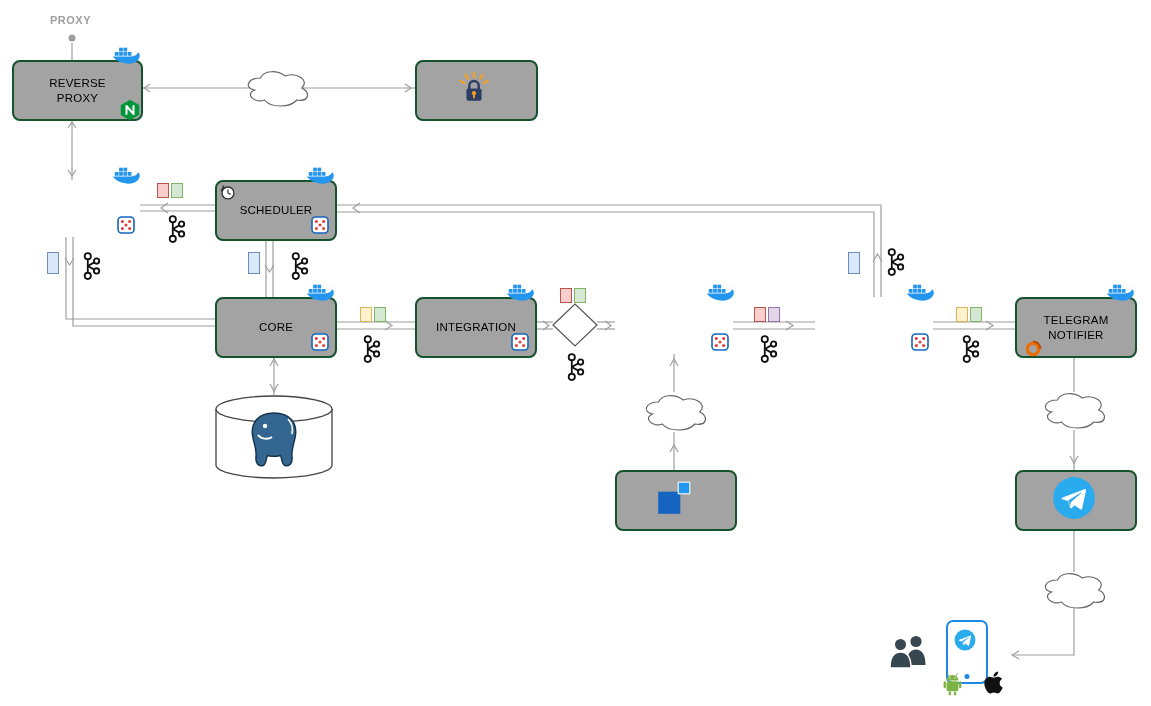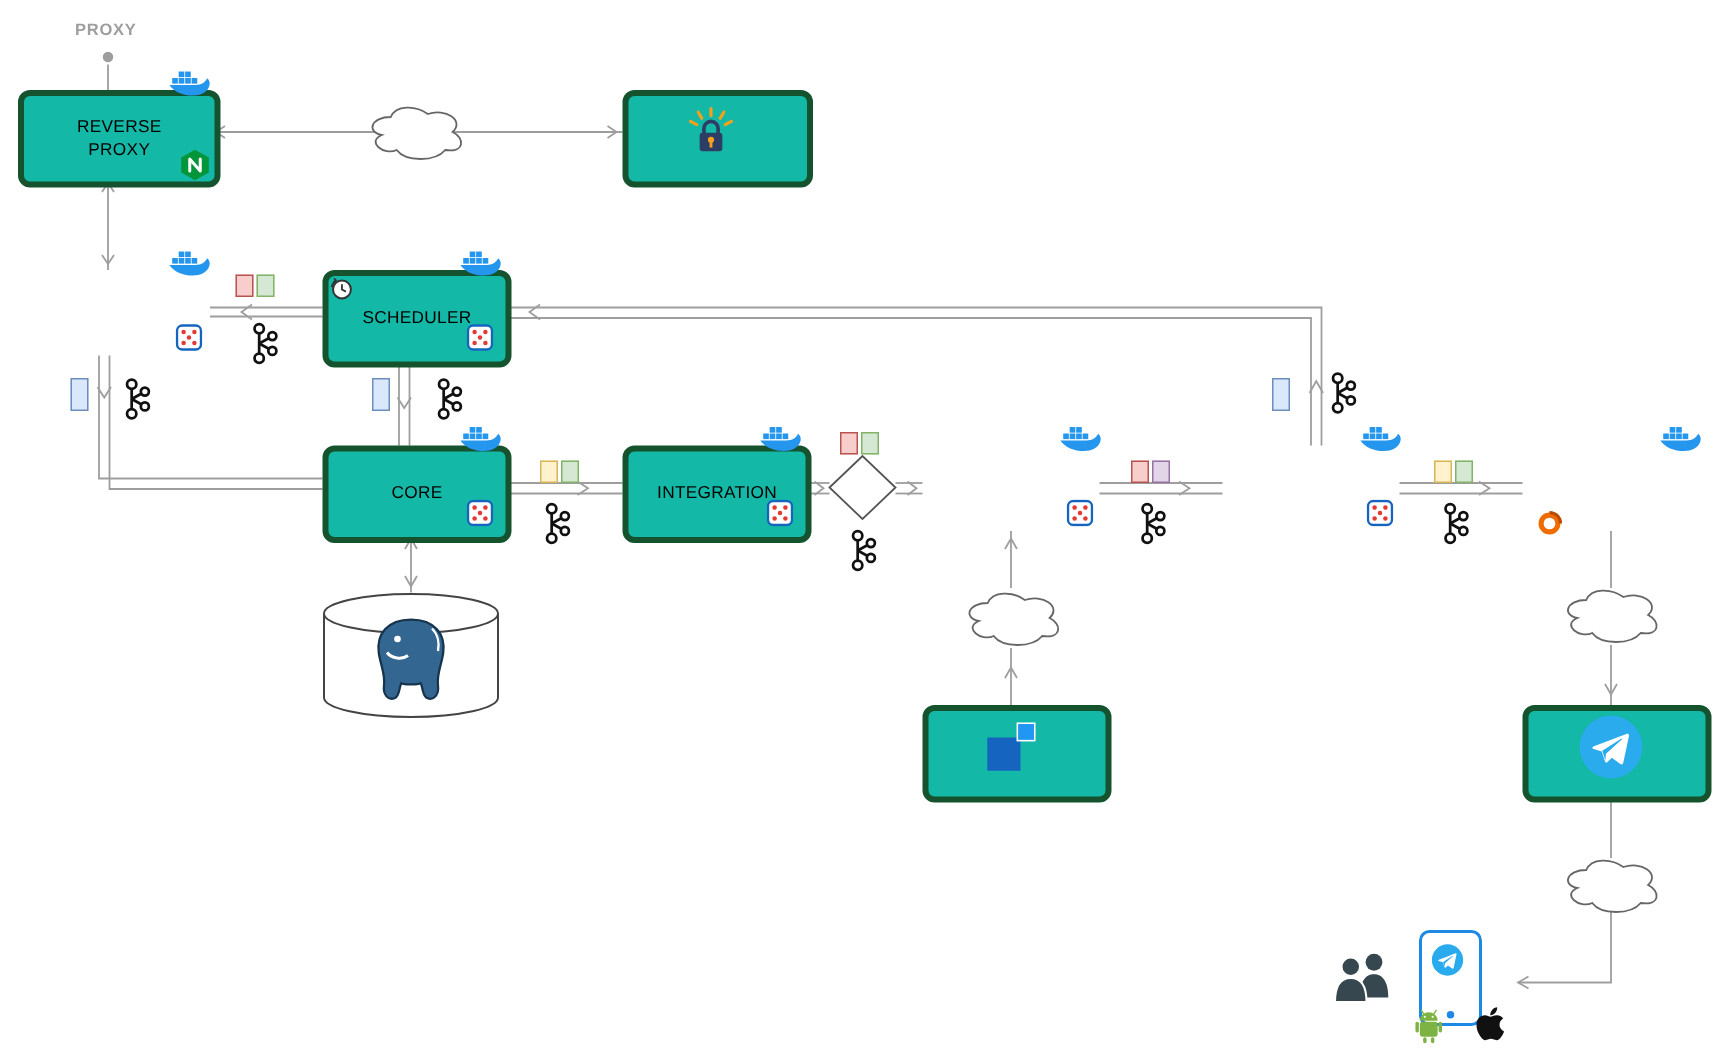--- a/index.html
+++ b/index.html
@@ -1,19 +1,19 @@
 <!DOCTYPE html>
 <html><head>
 <meta charset="utf-8">
 <style>
   html,body{margin:0;padding:0;background:#fff;}
   .canvas{position:relative;width:1151px;height:706px;background:#fff;overflow:hidden;
           font-family:"Liberation Sans",sans-serif;}
   .connectors{position:absolute;left:0;top:0;z-index:0;}
-  .node{position:absolute;background:#14b8a6;border:4px solid #14532d;border-radius:8px;
+  .node{position:absolute;background:#a3a3a3;border:2px solid #14532d;border-radius:8px;
         display:flex;align-items:center;justify-content:center;z-index:2;
         font-size:11.5px;color:#000;text-align:center;letter-spacing:.2px;}
   .node-label{line-height:1.3;}
   .lbl-narrow{max-width:80px;}
   .icon{position:absolute;line-height:0;z-index:3;}
   .edge-label{position:absolute;z-index:2;font-size:11px;font-weight:bold;color:#9e9e9e;letter-spacing:.5px;}
   .bar-pair{position:absolute;display:flex;gap:2px;z-index:3;}
   .bar{width:10px;height:13px;border:1px solid;}
   .bar-red{background:#f8cecc;border-color:#b85450;}
   .bar-green{background:#d5e8d4;border-color:#82b366;}
@@ -202,20 +202,23 @@
   <div class="node" style="left:415px;top:60px;width:119px;height:57px"></div>
   <div class="node" style="left:215px;top:297px;width:118px;height:57px">
     <span class="node-label">CORE</span>
   </div>
   <div class="node" style="left:215px;top:180px;width:118px;height:57px">
     <span class="node-label">SCHEDULER</span>
   </div>
   <div class="node" style="left:415px;top:297px;width:118px;height:57px">
     <span class="node-label">INTEGRATION</span>
   </div>
+  <div class="node" style="left:1015px;top:297px;width:118px;height:57px">
+    <span class="node-label lbl-narrow">TELEGRAM NOTIFIER</span>
+  </div>
   <div class="node" style="left:615px;top:470px;width:118px;height:57px"></div>
   <div class="node" style="left:1015px;top:470px;width:118px;height:57px"></div>
 
   <span class="icon" style="left:215px;top:395px;z-index:2">
     <svg width="118" height="84" viewBox="0 0 118 84">
       <path d="M1,14 A58,13 0 0 1 117,14 L117,70 A58,13 0 0 1 1,70 Z" fill="#fff" stroke="#444" stroke-width="1.3"></path>
       <path d="M1,14 A58,13 0 0 0 117,14" fill="none" stroke="#444" stroke-width="1.3"></path>
       <g transform="translate(29,16)">
         <path d="M30,2 C14,2 7,12 8.5,24 C9.5,32 13,38 12,46 C11.3,52 14.5,56 19,54.5 C22.5,53.3 21.8,48 23.5,44.5 C25.5,45.5 34.5,45.5 36.5,44.5 C38.2,48 37.5,53.3 41,54.5 C45.5,56 48.7,52 48,46 C47,38 50.5,32 51.5,24 C53,12 46,2 30,2 Z" fill="#336791" stroke="#17344d" stroke-width="1.5"></path>
         <circle cx="21" cy="15" r="2.2" fill="#fff"></circle>

